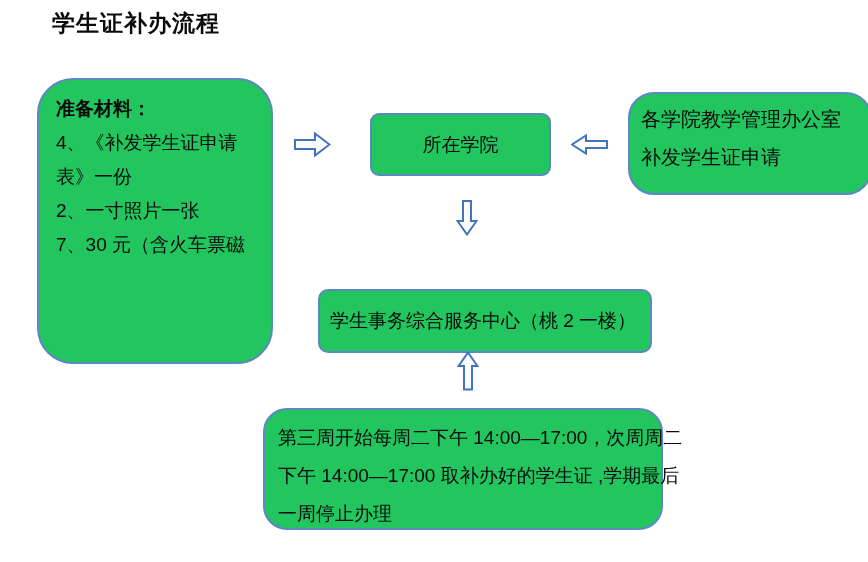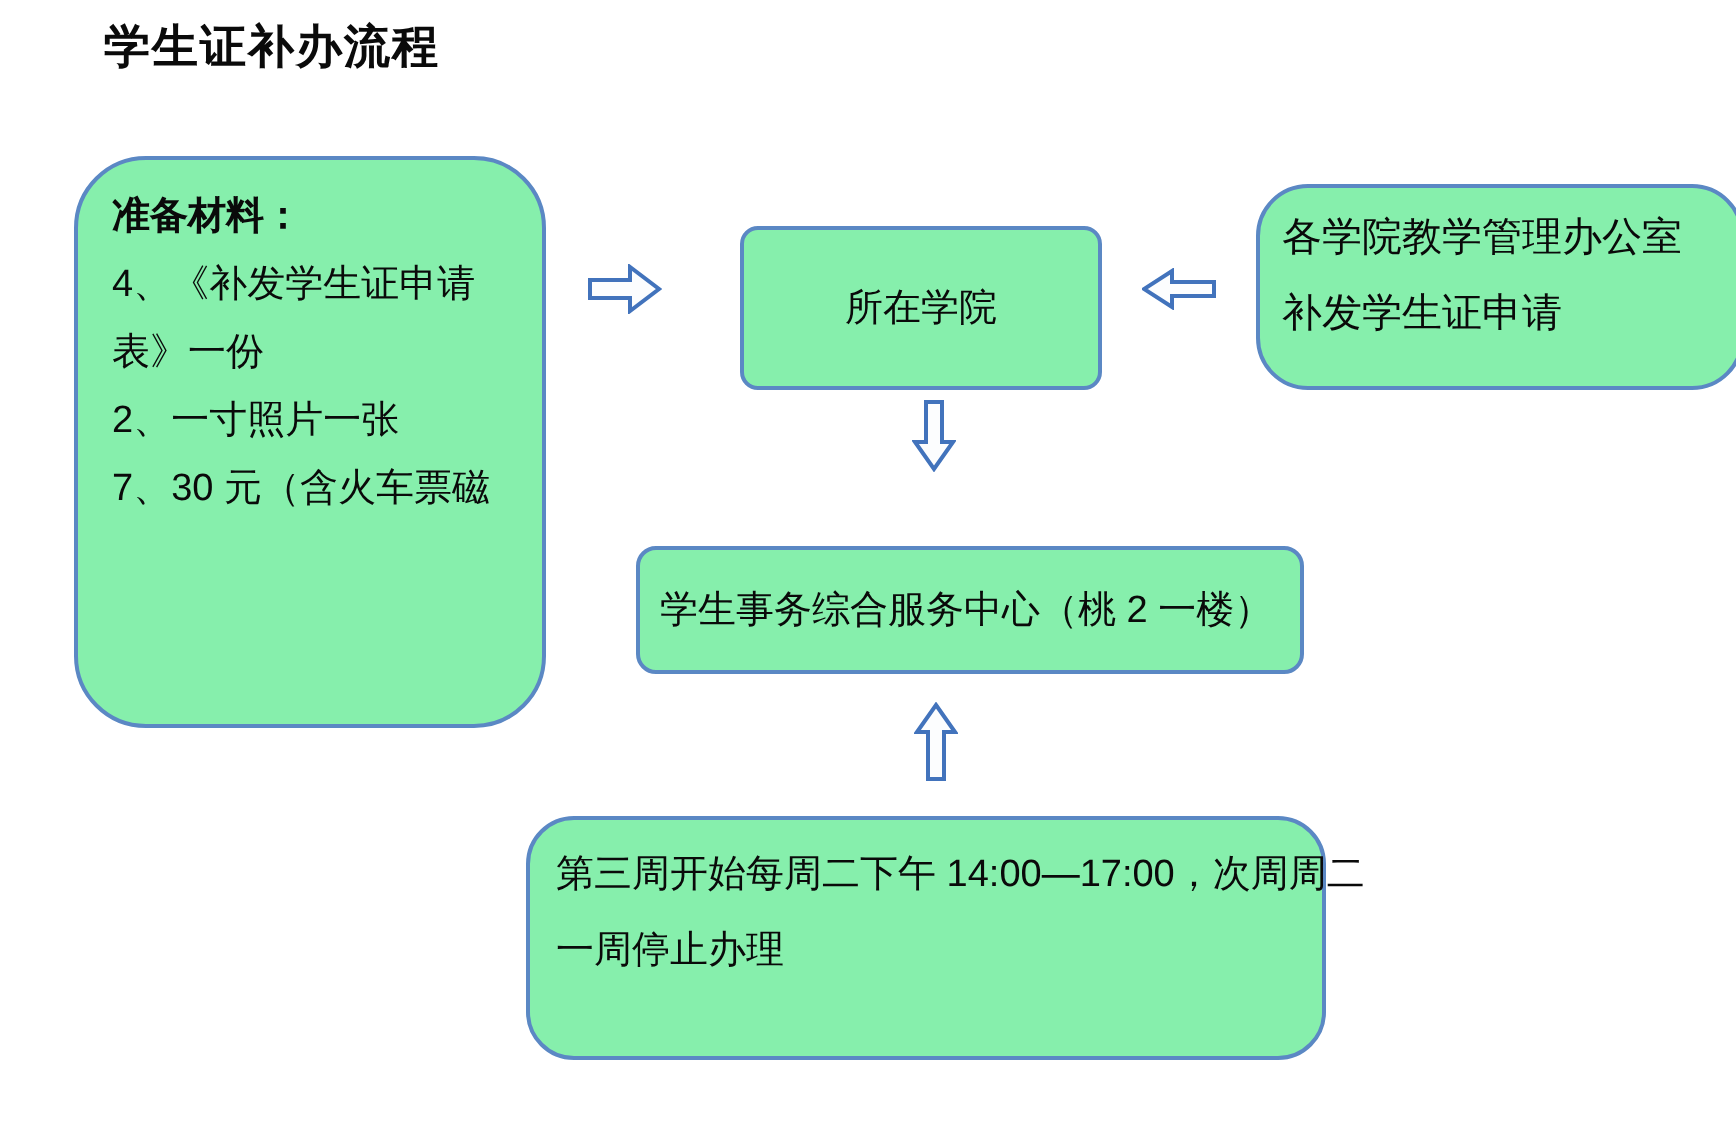--- a/index.html
+++ b/index.html
@@ -21,47 +21,47 @@
 
   .page-title {
     position: absolute; left: 52px; top: 8px;
     font-size: 23px; font-weight: bold; letter-spacing: 1px;
     white-space: nowrap;
   }
 
   .flow-box {
     position: absolute;
     border: 2px solid var(--box-border);
-    background: #86efac;
+    background: #22c55e;
   }
 
   .materials-box {
     left: 37px; top: 78px; width: 236px; height: 286px;
     border-radius: 36px;
     padding: 12px 14px 0 17px;
     font-size: 19px; line-height: 34px;
   }
   .materials-box .heading { font-weight: bold; }
 
   .college-box {
-    left: 370px; top: 113px; width: 181px; height: 82px;
+    left: 370px; top: 113px; width: 181px; height: 63px;
     border-radius: 9px;
     display: flex; align-items: center; justify-content: center;
     font-size: 19px;
   }
 
   .office-box {
     left: 628px; top: 92px; width: 244px; height: 103px;
     border-radius: 26px;
     padding: 6px 8px 0 11px;
     font-size: 20px; line-height: 38px;
   }
 
   .service-box {
-    left: 318px; top: 273px; width: 334px; height: 64px;
+    left: 318px; top: 289px; width: 334px; height: 64px;
     border-radius: 10px;
     display: flex; align-items: center;
     padding-left: 10px;
     font-size: 19px;
   }
 
   .schedule-box {
     left: 263px; top: 408px; width: 400px; height: 122px;
     border-radius: 24px;
     padding: 9px 8px 0 13px;
@@ -121,16 +121,17 @@
   <div class="flow-box service-box">
     <span>学生事务综合服务中心（桃 2 一楼）</span>
   </div>
 
   <svg class="arrow arrow-up-pos" width="22" height="40" viewBox="0 0 22 40">
     <polygon points="11,1.5 20.5,15 15,15 15,38.5 7,38.5 7,15 1.5,15"></polygon>
   </svg>
 
   <div class="flow-box schedule-box">
     <div class="line">第三周开始每周二下午 14:00—17:00，次周周二</div>
+    <div class="line">下午 14:00—17:00 取补办好的学生证 ,学期最后</div>
     <div class="line">一周停止办理</div>
   </div>
 
 </div>
 
 </body></html>

